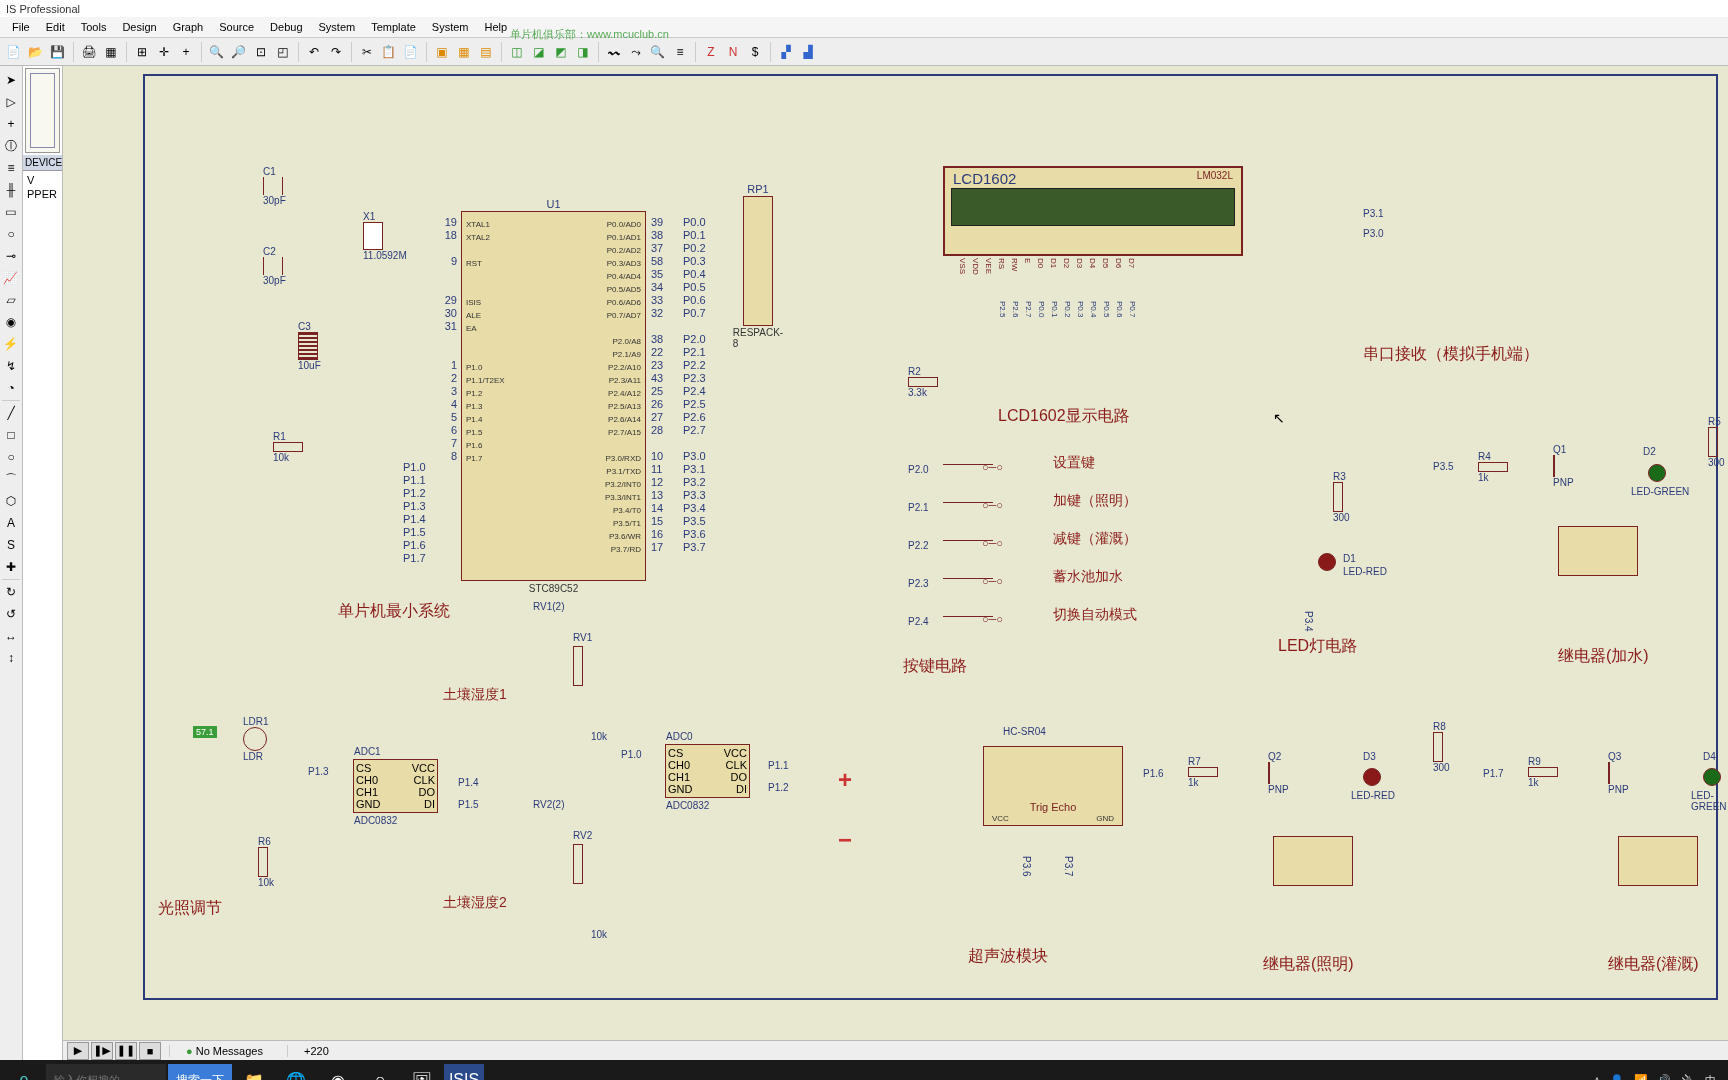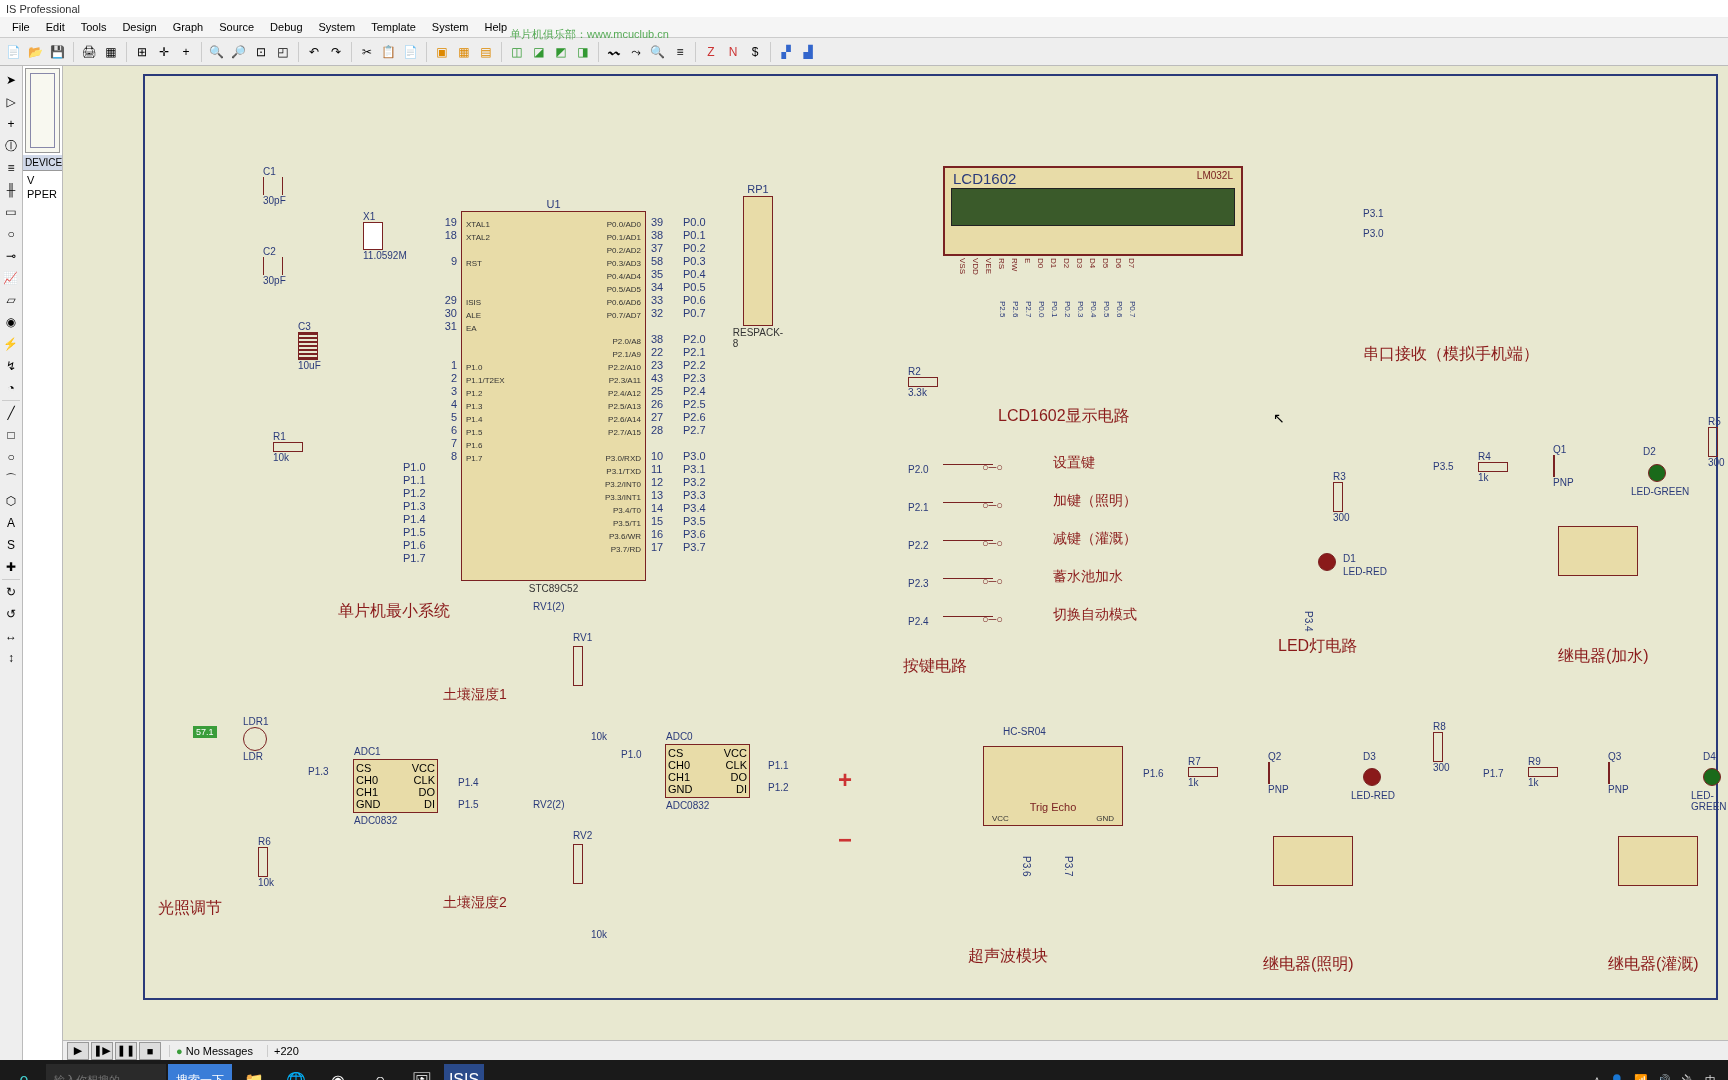--- a/index.html
+++ b/index.html
@@ -17,21 +17,21 @@
 .sidepanel { width:40px; background:#fff; border-right:1px solid #bbb; display:flex; flex-direction:column; }
 .overview { height:85px; border:1px solid #999; margin:2px; background:#f8f8f0; position:relative; }
 .overview-mini { position:absolute; left:4px; top:4px; right:4px; bottom:4px; border:1px solid #88a; }
 .dev-header { background:#d0d8e8; font-size:10px; padding:2px; border-bottom:1px solid #999; text-align:center; }
 .dev-list { flex:1; background:#fff; font-size:10px; padding:2px; overflow:hidden; }
 .dev-list div { padding:1px 2px; white-space:nowrap; }
 .canvas-wrap { flex:1; position:relative; background:#e8e8d0; overflow:hidden; }
 .canvas { position:absolute; left:0; top:0; width:100%; height:100%; background:#e8e8d0; background-image:radial-gradient(circle,#ccc8a8 .5px,transparent .5px); background-size:8px 8px; }
 .sheet-border { position:absolute; left:80px; top:8px; right:10px; bottom:60px; border:2px solid #2a3a7a; }
 .statusbar { height:20px; background:#eee; border-top:1px solid #bbb; display:flex; align-items:center; font-size:11px; padding:0 4px; gap:8px; }
-.status-seg { padding:0 6px; border-left:1px solid #ccc; }
+.status-seg { padding:0 16px; border-left:1px solid #ccc; }
 .taskbar { height:40px; background:#1a1a1a; display:flex; align-items:center; padding:0 4px; gap:2px; }
 .taskbar-item { height:32px; padding:0 8px; display:flex; align-items:center; color:#fff; font-size:12px; }
 .taskbar-search { background:#2a2a2a; width:120px; }
 .taskbar-btn { background:#3a7dd8; color:#fff; }
 .taskbar-icon { width:40px; justify-content:center; font-size:16px; }
 .tray { margin-left:auto; display:flex; align-items:center; color:#ddd; font-size:11px; gap:10px; padding-right:8px; }
 
 
 .comp { position:absolute; }
 .chip { background:#e8dca8; border:1px solid #7a2222; }

